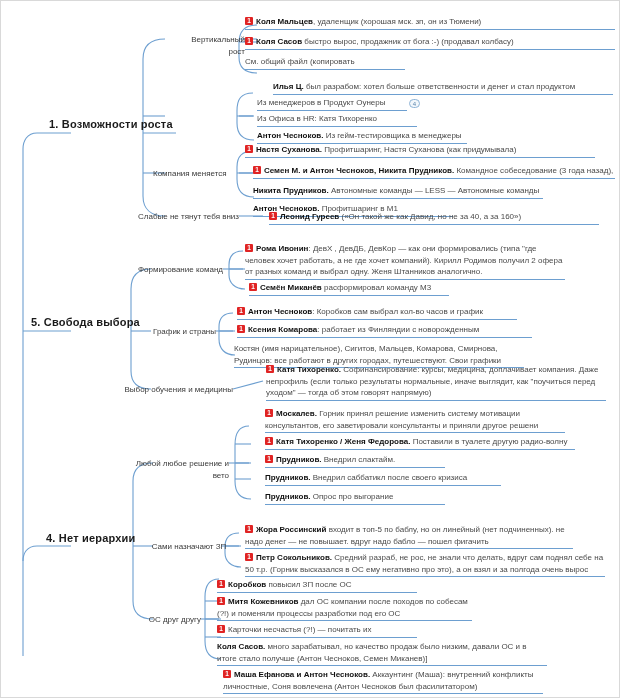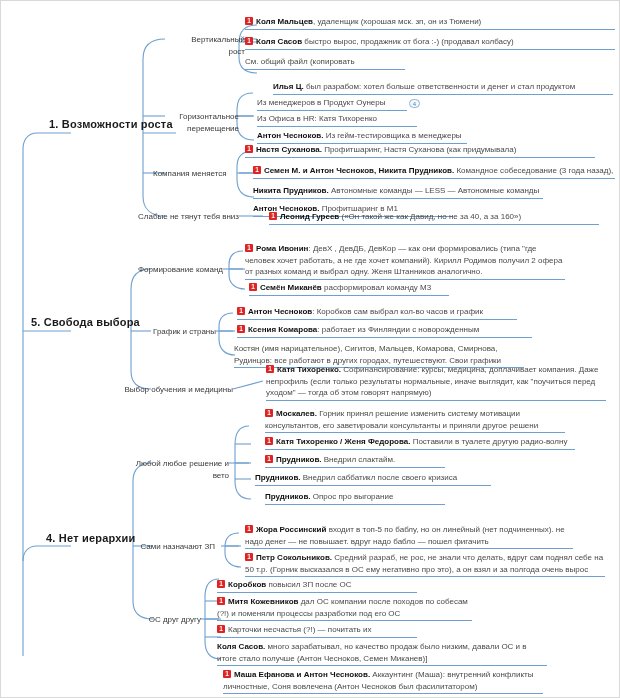--- a/index.html
+++ b/index.html
@@ -161,23 +161,20 @@
   <div class="node lvl3" style="left:244px; top:15px; width:370px;">
     <span class="txt"><span class="badge">1</span><b>Коля Мальцев</b><span>, удаленщик (хорошая мск. зп, он из Тюмени)</span></span>
   </div>
   <div class="node lvl3" style="left:244px; top:35px; width:370px;">
     <span class="txt"><span class="badge">1</span><b>Коля Сасов</b><span> быстро вырос, продажник от бога :-) (продавал колбасу)</span></span>
   </div>
   <div class="node lvl3" style="left:244px; top:55px; width:160px;">
     <span class="txt"><span>См. общий файл (копировать</span></span>
   </div>
 
-  <div class="node lvl2" style="left:140px; top:110px; width:98px; text-align:right;">
-    <span class="txt">Горизонтальное перемещение</span>
-  </div>
   <div class="node lvl3" style="left:256px; top:96px; width:150px;">
     <span class="txt"><span>Из менеджеров в Продукт Оунеры</span></span>
   </div>
   <div class="node lvl3" style="left:272px; top:80px; width:340px;">
     <span class="txt"><b>Илья Ц.</b><span> был разрабом: хотел больше ответственности и денег и стал продуктом</span></span>
   </div>
   <div class="collapse-dot" style="left:408px; top:98px;">
     <span>4</span>
   </div>
   <div class="node lvl3" style="left:256px; top:112px; width:160px;">
@@ -253,28 +250,28 @@
   </div>
   <div class="node lvl3" style="left:264px; top:407px; width:300px;">
     <span class="txt"><span class="badge">1</span><b>Москалев.</b><span> Горник принял решение изменить систему мотивации консультантов, его заветировали консультанты и приняли другое решени</span></span>
   </div>
   <div class="node lvl3" style="left:264px; top:435px; width:310px;">
     <span class="txt"><span class="badge">1</span><b>Катя Тихоренко / Женя Федорова.</b><span> Поставили в туалете другую радио-волну</span></span>
   </div>
   <div class="node lvl3" style="left:264px; top:453px; width:180px;">
     <span class="txt"><span class="badge">1</span><b>Прудников.</b><span> Внедрил слактайм.</span></span>
   </div>
-  <div class="node lvl3" style="left:254px; top:471px; width:236px;">
+  <div class="node lvl3" style="left:264px; top:471px; width:236px;">
     <span class="txt"><b>Прудников.</b><span> Внедрил саббатикл после своего кризиса</span></span>
   </div>
   <div class="node lvl3" style="left:264px; top:490px; width:180px;">
     <span class="txt"><b>Прудников.</b><span> Опрос про выгорание</span></span>
   </div>
 
-  <div class="node lvl2" style="left:128px; top:540px; width:86px; text-align:right;">
+  <div class="node lvl2" style="left:145px; top:540px; width:86px; text-align:center;">
     <span class="txt">Сами назначают ЗП</span>
   </div>
   <div class="node lvl3" style="left:244px; top:523px; width:328px;">
     <span class="txt"><span class="badge">1</span><b>Жора Россинский</b><span> входит в топ-5 по баблу, но он линейный (нет подчиненных). не надо денег — не повышает. вдруг надо бабло — пошел фигачить</span></span>
   </div>
   <div class="node lvl3" style="left:244px; top:551px; width:360px;">
     <span class="txt"><span class="badge">1</span><b>Петр Сокольников.</b><span> Средний разраб, не рос, не знали что делать, вдруг сам поднял себе на 50 т.р. (Горник высказался в ОС ему негативно про это), а он взял и за полгода очень вырос</span></span>
   </div>
 
   <div class="node lvl2" style="left:130px; top:613px; width:70px; text-align:right;">

